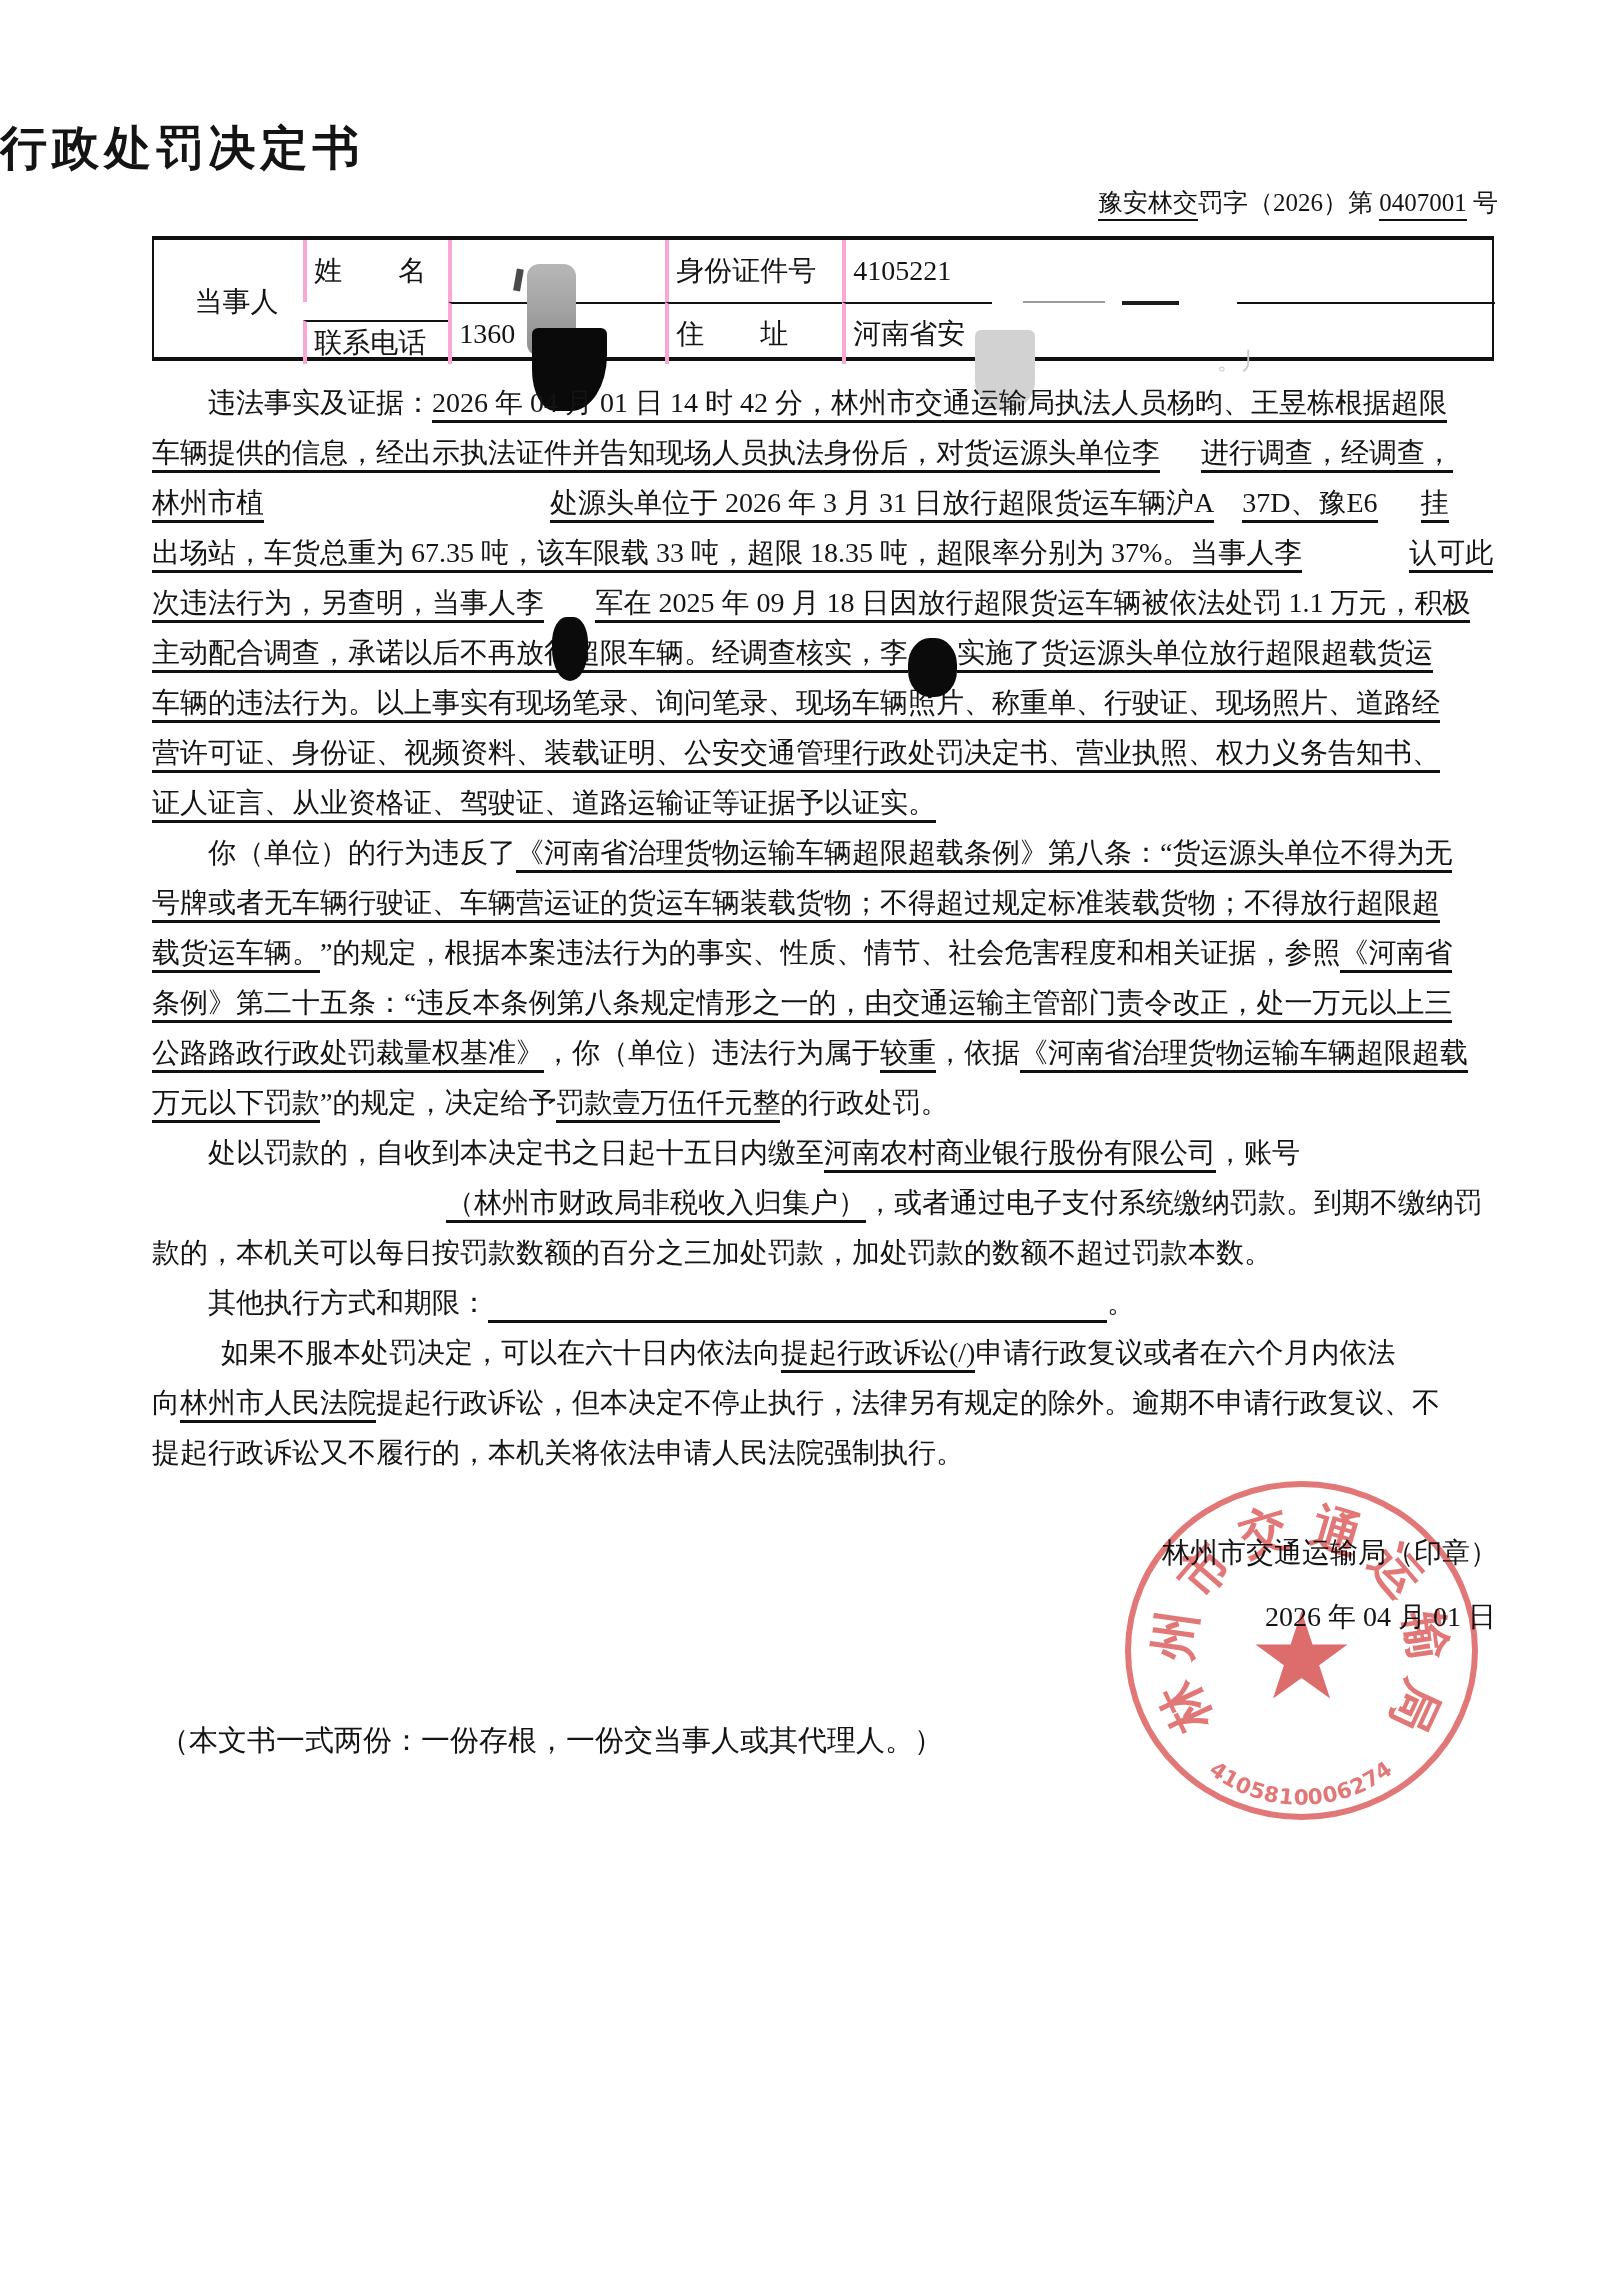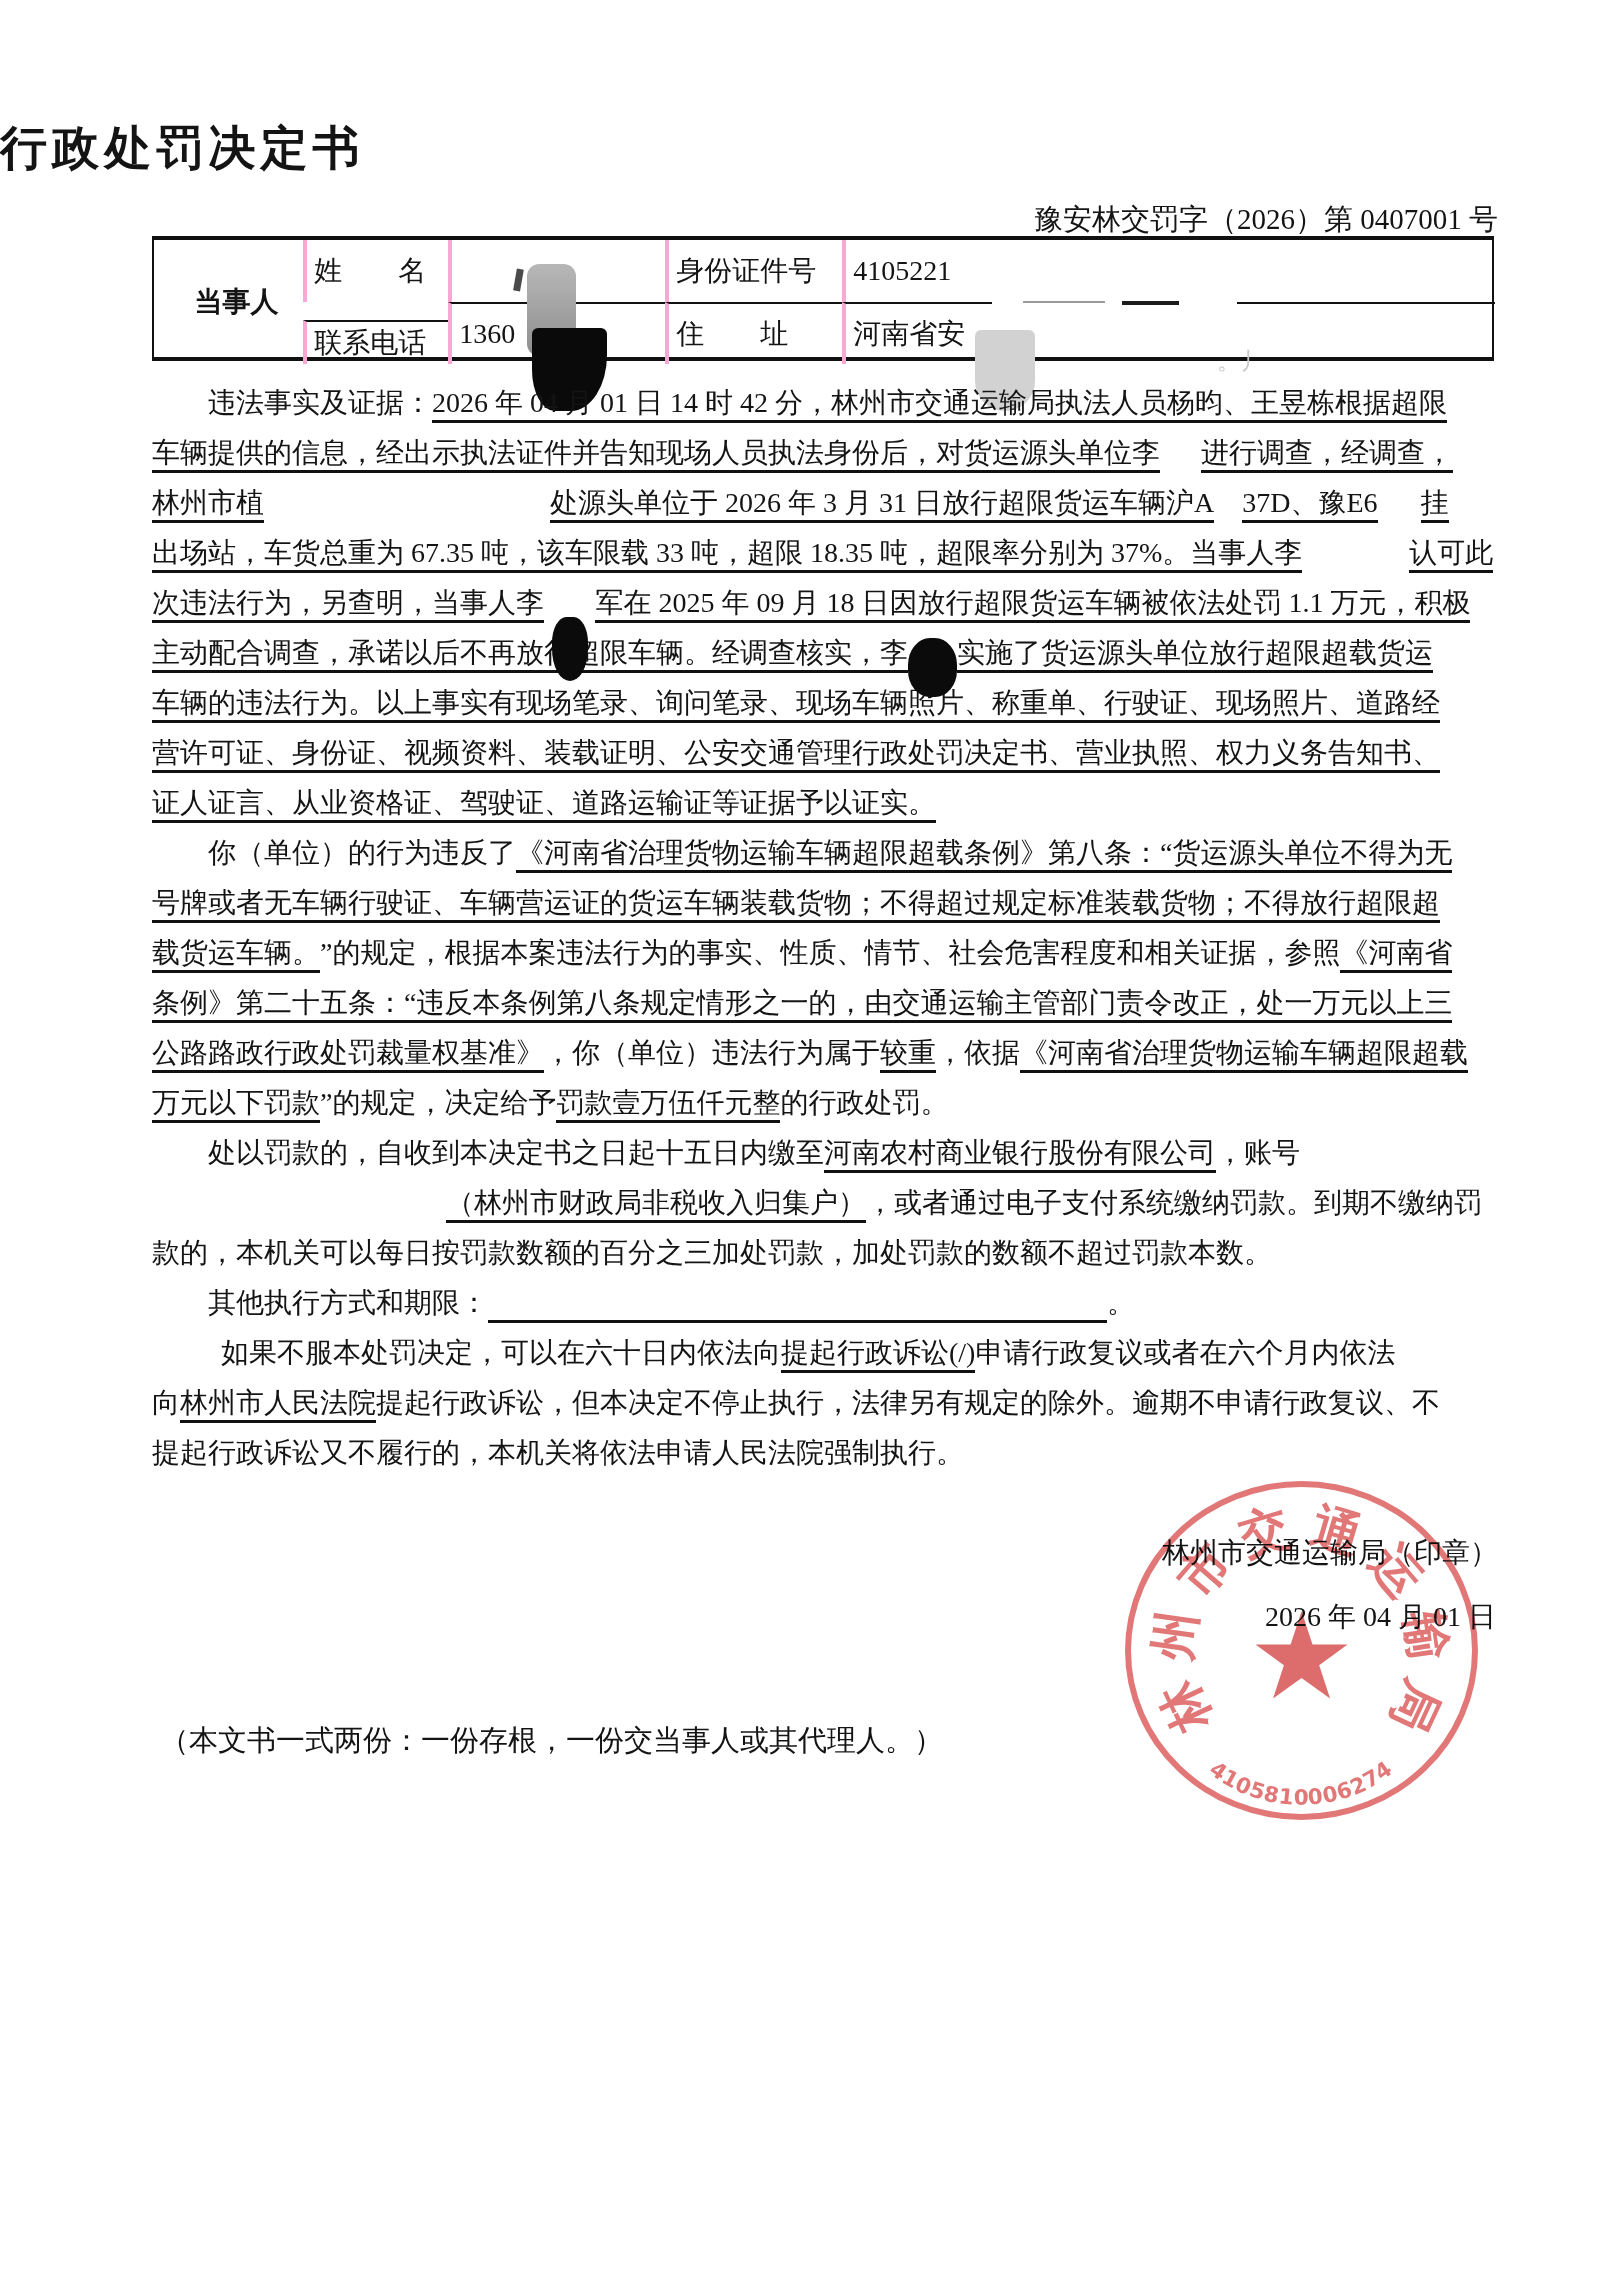--- a/index.html
+++ b/index.html
@@ -5,34 +5,34 @@
   html,body{margin:0;padding:0;background:#e8e8e8;}
   .page{
     position:relative; width:1623px; height:2295px; background:#ffffff;
     font-family:"Liberation Serif","DejaVu Serif",serif; color:#141414; overflow:hidden;
   }
   .title{
     position:absolute; top:117px; left:0; width:100%; text-align:left;
     font-size:47px; font-weight:bold; letter-spacing:5.1px;
   }
   .doc-no{
-    position:absolute; top:200px; right:125px; font-size:29px; white-space:nowrap;
+    position:absolute; top:186px; right:125px; font-size:25px; white-space:nowrap;
   }
   .doc-no .u{ border-bottom:2.6px solid #111; padding-bottom:3.1px; }
   
   .party-table{
     position:absolute; left:152px; top:236px; width:1342px; height:125px;
     display:grid; grid-template-columns:149px 145px 217px 177px 653px;
     grid-template-rows:62px 62px; box-sizing:border-box;
     border:2px solid #111; border-top-width:4.1px; border-bottom-width:4.1px;
     font-size:28px;
   }
   .cell{ box-sizing:border-box; display:flex; align-items:center; padding-left:7.2px;
          border-left:4px solid #f9a8d4; white-space:nowrap; overflow:visible;}
-  .cell.first{ border-left:none; justify-content:center; padding-left:16px;font-weight:bold;}
+  .cell.first{ border-left:none; justify-content:center; padding-left:16px;}
   .cell.r2{ border-top:2.6px solid #111; }
   .rowspan{ grid-row:1 / 3; }
   .tbl-overlay{ position:absolute; pointer-events:none; }
   .redact{ position:absolute; pointer-events:none; }
   
   .body-text{ position:absolute; left:152px; top:378px; width:1334px; font-size:28px; }
   .line{ height:50px; padding-top:7.2px; box-sizing:border-box; white-space:nowrap; }
   .line span{ display:inline-block; font-size:28px; line-height:35px; vertical-align:top; }
   .line .u{ border-bottom:3.1px solid #111; }
   .line .sp{ }

